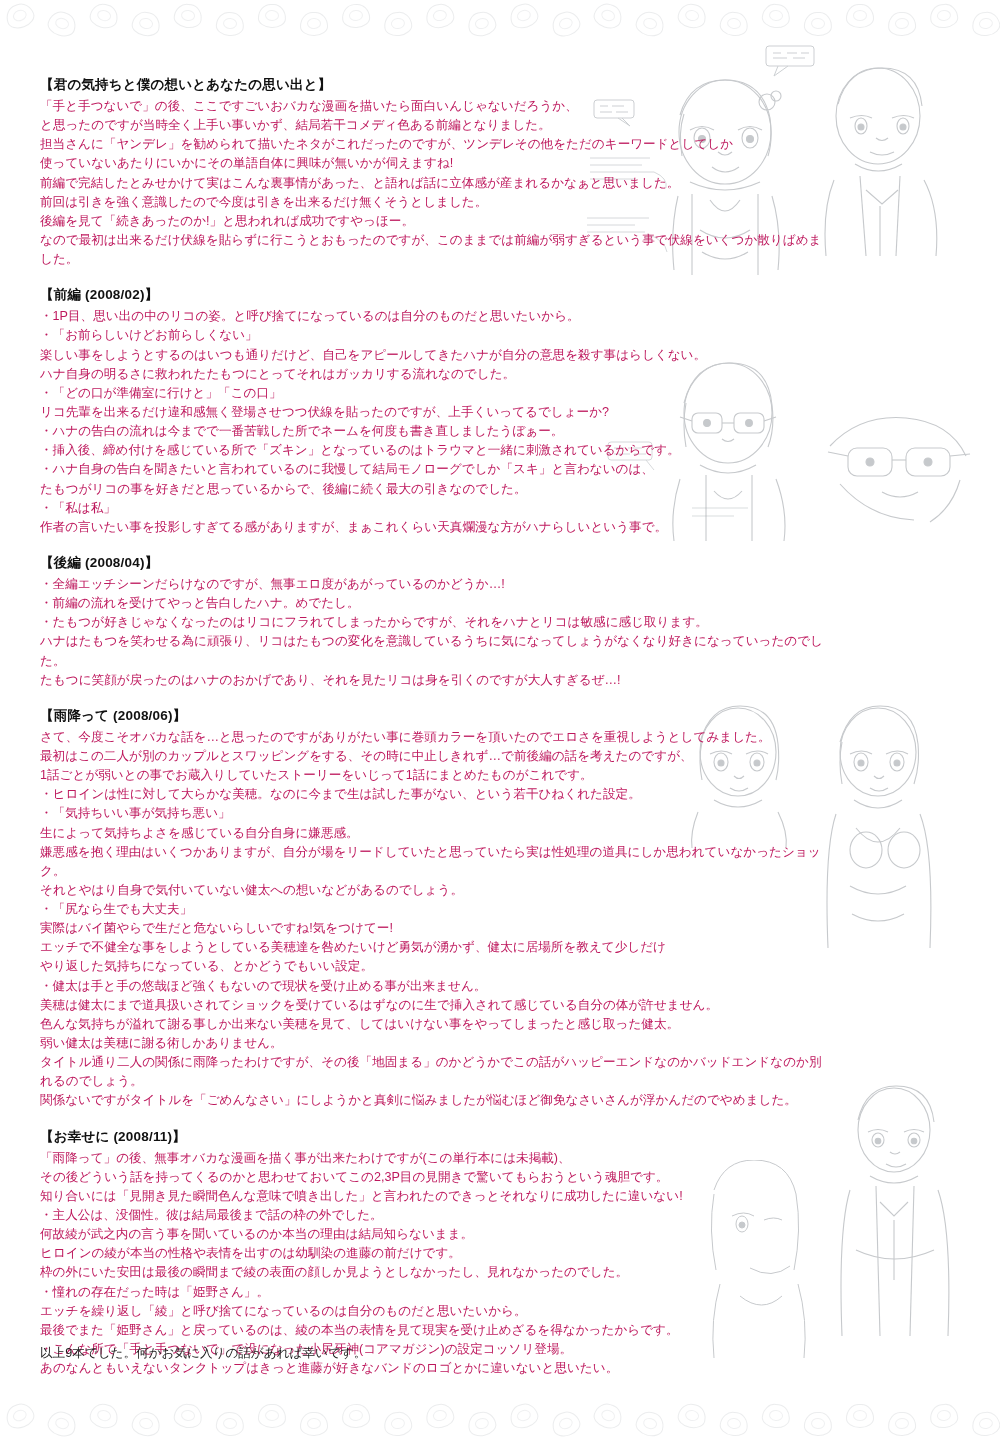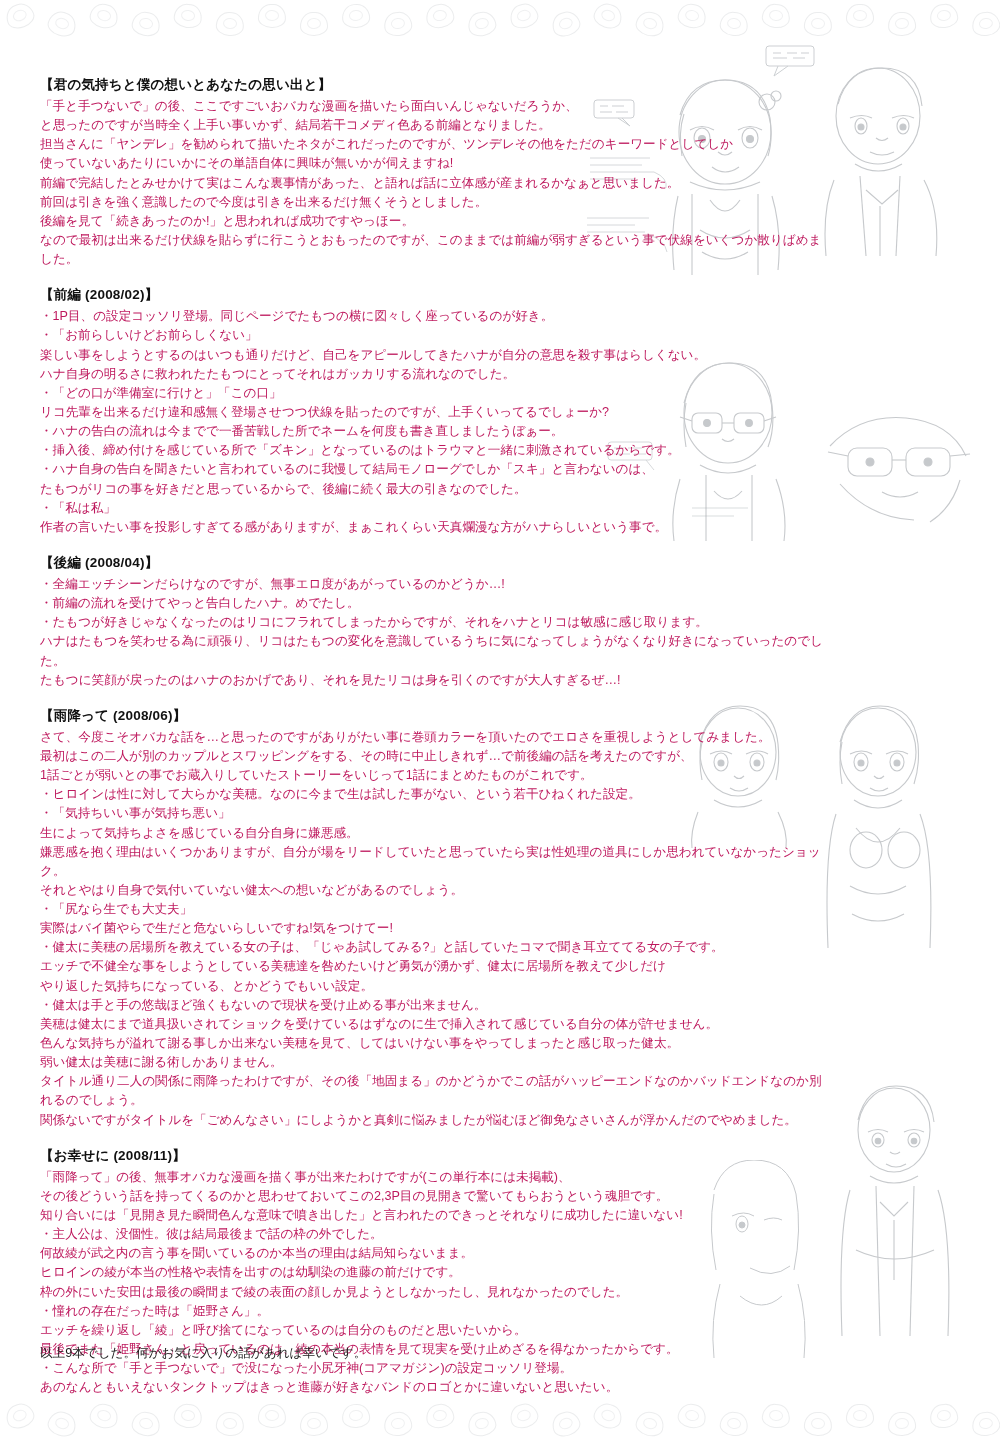--- a/index.html
+++ b/index.html
@@ -357,21 +357,21 @@
       <div class="line">と思ったのですが当時全く上手い事いかず、結局若干コメディ色ある前編となりました。</div>
       <div class="line">担当さんに「ヤンデレ」を勧められて描いたネタがこれだったのですが、ツンデレその他をただのキーワードとしてしか</div>
       <div class="line">使っていないあたりにいかにその単語自体に興味が無いかが伺えますね!</div>
       <div class="line">前編で完結したとみせかけて実はこんな裏事情があった、と語れば話に立体感が産まれるかなぁと思いました。</div>
       <div class="line">前回は引きを強く意識したので今度は引きを出来るだけ無くそうとしました。</div>
       <div class="line">後編を見て「続きあったのか!」と思われれば成功ですやっほー。</div>
       <div class="line">なので最初は出来るだけ伏線を貼らずに行こうとおもったのですが、このままでは前編が弱すぎるという事で伏線をいくつか散りばめました。</div>
     </div>
     <div class="section">
       <div class="section-heading">【前編 (2008/02)】</div>
-      <div class="line">・1P目、の設定コッソリ登場。同じページでたもつの横に図々しく座っているのが好き。</div>
+      <div class="line">・1P目、思い出の中のリコの姿。と呼び捨てになっているのは自分のものだと思いたいから。</div>
       <div class="line">・「お前らしいけどお前らしくない」</div>
       <div class="line">楽しい事をしようとするのはいつも通りだけど、自己をアピールしてきたハナが自分の意思を殺す事はらしくない。</div>
       <div class="line">ハナ自身の明るさに救われたたもつにとってそれはガッカリする流れなのでした。</div>
       <div class="line">・「どの口が準備室に行けと」「この口」</div>
       <div class="line">リコ先輩を出来るだけ違和感無く登場させつつ伏線を貼ったのですが、上手くいってるでしょーか?</div>
       <div class="line">・ハナの告白の流れは今までで一番苦戦した所でネームを何度も書き直しましたうぼぁー。</div>
       <div class="line">・挿入後、締め付けを感じている所で「ズキン」となっているのはトラウマと一緒に刺激されているからです。</div>
       <div class="line">・ハナ自身の告白を聞きたいと言われているのに我慢して結局モノローグでしか「スキ」と言わないのは、</div>
       <div class="line">たもつがリコの事を好きだと思っているからで、後編に続く最大の引きなのでした。</div>
       <div class="line">・「私は私」</div>
@@ -390,21 +390,20 @@
       <div class="line">さて、今度こそオバカな話を…と思ったのですがありがたい事に巻頭カラーを頂いたのでエロさを重視しようとしてみました。</div>
       <div class="line">最初はこの二人が別のカップルとスワッピングをする、その時に中止しきれず…で前後編の話を考えたのですが、</div>
       <div class="line">1話ごとが弱いとの事でお蔵入りしていたストーリーをいじって1話にまとめたものがこれです。</div>
       <div class="line">・ヒロインは性に対して大らかな美穂。なのに今まで生は試した事がない、という若干ひねくれた設定。</div>
       <div class="line">・「気持ちいい事が気持ち悪い」</div>
       <div class="line">生によって気持ちよさを感じている自分自身に嫌悪感。</div>
       <div class="line">嫌悪感を抱く理由はいくつかありますが、自分が場をリードしていたと思っていたら実は性処理の道具にしか思われていなかったショック。</div>
       <div class="line">それとやはり自身で気付いていない健太への想いなどがあるのでしょう。</div>
       <div class="line">・「尻なら生でも大丈夫」</div>
       <div class="line">実際はバイ菌やらで生だと危ないらしいですね!気をつけてー!</div>
-      <div class="line">・健太に美穂の居場所を教えている女の子は、「じゃあ試してみる?」と話していたコマで聞き耳立ててる女の子です。</div>
       <div class="line">エッチで不健全な事をしようとしている美穂達を咎めたいけど勇気が湧かず、健太に居場所を教えて少しだけ</div>
       <div class="line">やり返した気持ちになっている、とかどうでもいい設定。</div>
       <div class="line">・健太は手と手の悠哉ほど強くもないので現状を受け止める事が出来ません。</div>
       <div class="line">美穂は健太にまで道具扱いされてショックを受けているはずなのに生で挿入されて感じている自分の体が許せません。</div>
       <div class="line">色んな気持ちが溢れて謝る事しか出来ない美穂を見て、してはいけない事をやってしまったと感じ取った健太。</div>
       <div class="line">弱い健太は美穂に謝る術しかありません。</div>
       <div class="line">タイトル通り二人の関係に雨降ったわけですが、その後「地固まる」のかどうかでこの話がハッピーエンドなのかバッドエンドなのか別れるのでしょう。</div>
       <div class="line">関係ないですがタイトルを「ごめんなさい」にしようかと真剣に悩みましたが悩むほど御免なさいさんが浮かんだのでやめました。</div>
     </div>
     <div class="section">

